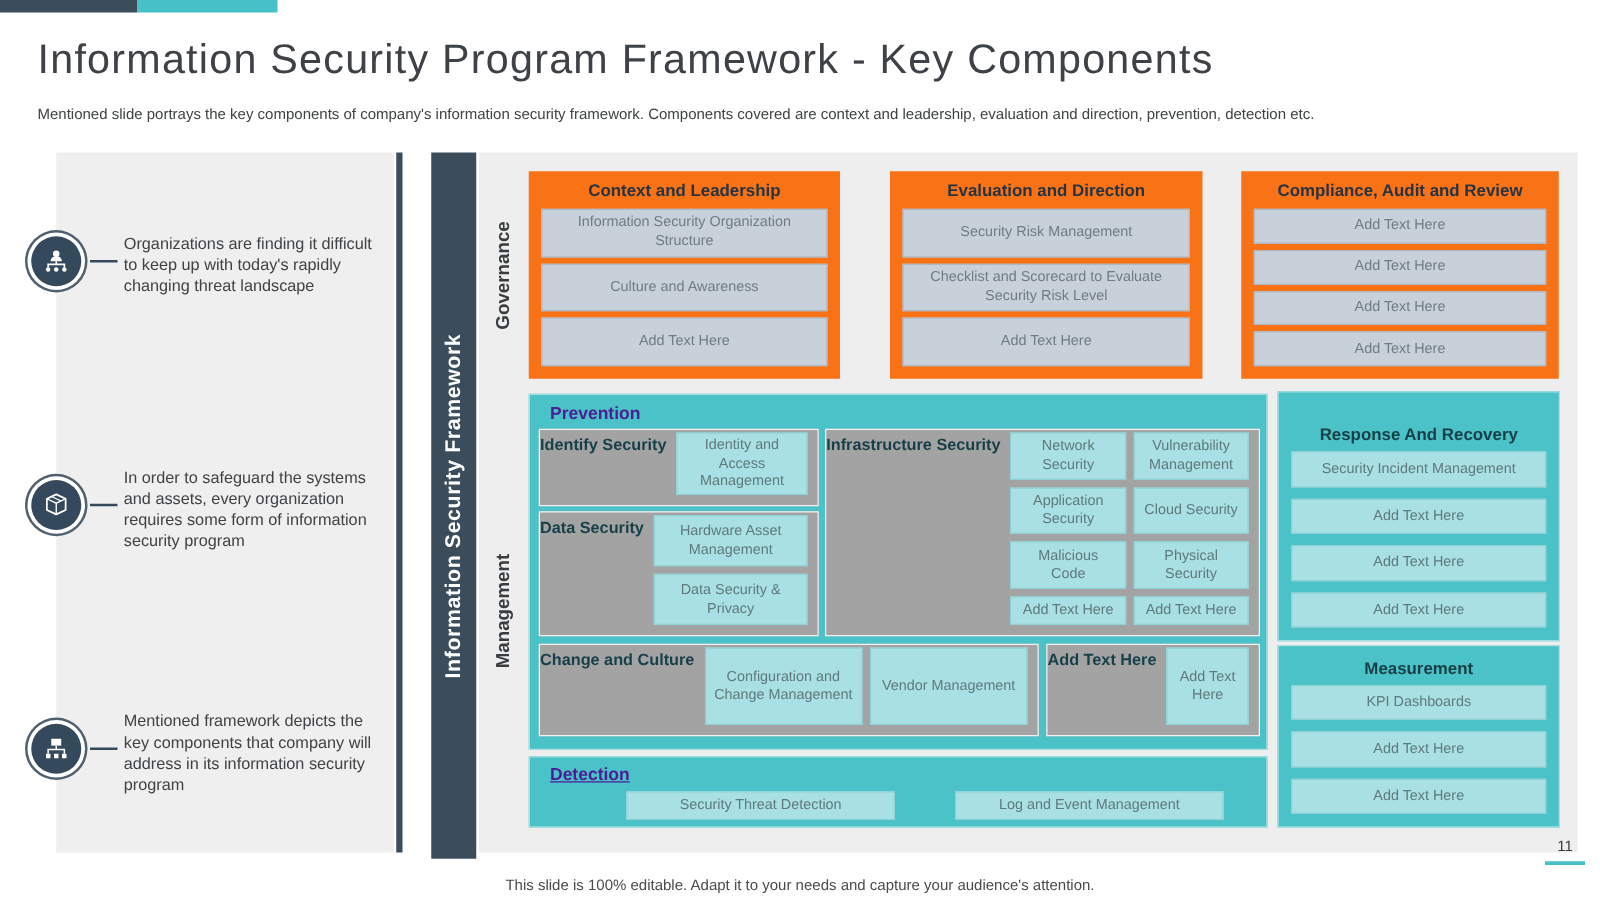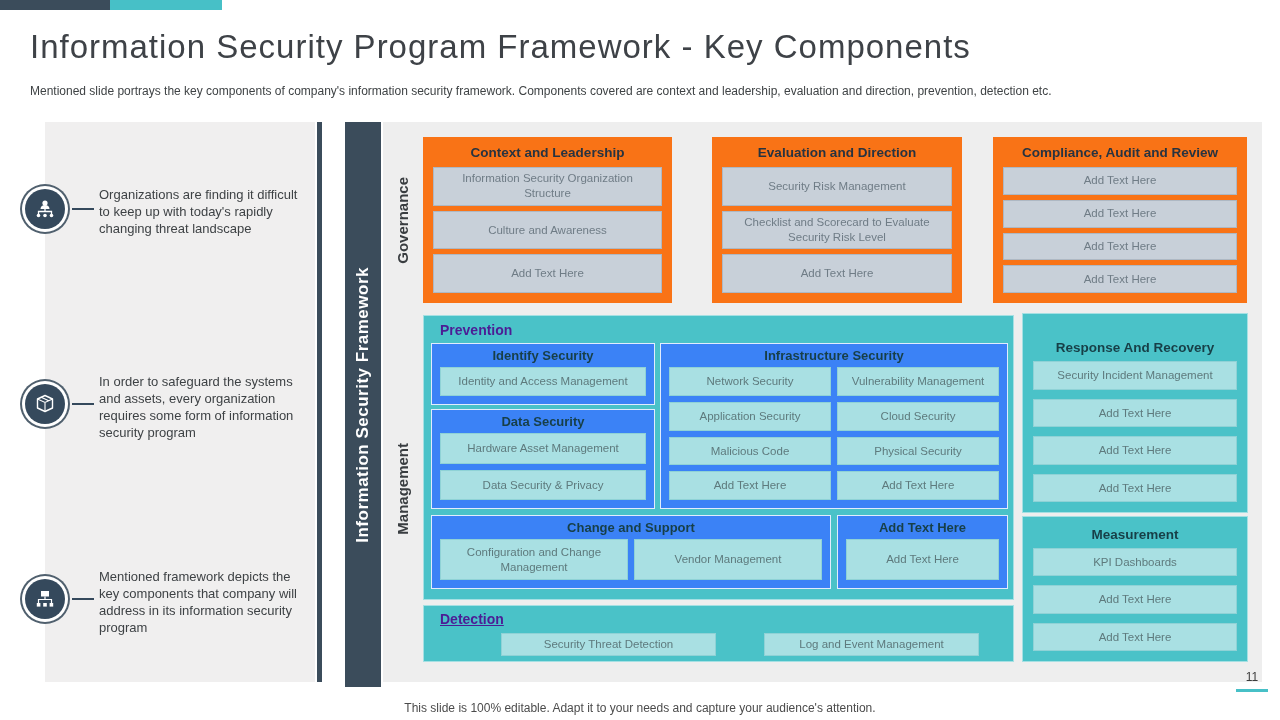--- a/index.html
+++ b/index.html
@@ -42,22 +42,22 @@
   
   .gov-col{background:#f97316;display:flex;flex-direction:column;padding:4px 10px 10px;box-sizing:border-box;}
   .gov-hdr{text-align:center;font-weight:bold;font-size:13.5px;color:#273340;padding:4px 0 2px;}
   .gov-item{background:#c8d0d9;border:1px solid #aeb8c3;flex:1;margin-top:5px;
     display:flex;align-items:center;justify-content:center;text-align:center;
     font-size:11.5px;color:#6f7c86;line-height:1.3;padding:2px 10px;}
 
   
   .teal-box{background:#4ac2c8;border:1px solid #a5e0e3;box-sizing:border-box;}
   .section-title{font-weight:bold;font-size:14px;color:#4c1d95;}
-  .teal-sub{background:#3b82f6;border:1px solid rgba(255,255,255,.85);
-    display:flex;flex-direction:column;box-sizing:border-box;}
+  .teal-sub{background:#a3a3a3;border:1px solid rgba(255,255,255,.85);
+    display:flex;flex-direction:row;box-sizing:border-box;}
   .teal-hdr{text-align:center;font-weight:bold;font-size:13px;color:#173f47;padding:4px 0 2px;}
   .teal-item{background:#a9e0e3;border:1px solid #8fd2d6;display:flex;align-items:center;
     justify-content:center;text-align:center;font-size:11.5px;color:#5e7a7d;
     line-height:1.25;padding:1px 6px;box-sizing:border-box;}
   .fillcol{display:flex;flex-direction:column;gap:6px;padding:2px 8px 8px;flex:1;}
   .fillcol .teal-item{flex:1;}
   .infra-grid{display:grid;grid-template-columns:1fr 1fr;gap:6px;padding:2px 8px 8px;flex:1;}
   .rowitems{display:flex;gap:6px;padding:2px 8px 8px;flex:1;}
   .rowitems .teal-item{flex:1;}
   .stack{display:flex;flex-direction:column;gap:9px;padding:4px 10px 10px;flex:1;}
@@ -176,21 +176,21 @@
         <div class="teal-item">Application Security</div>
         <div class="teal-item">Cloud Security</div>
         <div class="teal-item">Malicious Code</div>
         <div class="teal-item">Physical Security</div>
         <div class="teal-item">Add Text Here</div>
         <div class="teal-item">Add Text Here</div>
       </div>
     </div>
 
     <div class="abs teal-sub" style="left:7px;top:199px;width:400px;height:74px;">
-      <div class="teal-hdr">Change and Support</div>
+      <div class="teal-hdr">Change and Culture</div>
       <div class="rowitems">
         <div class="teal-item">Configuration and Change Management</div>
         <div class="teal-item">Vendor Management</div>
       </div>
     </div>
 
     <div class="abs teal-sub" style="left:413px;top:199px;width:171px;height:74px;">
       <div class="teal-hdr">Add Text Here</div>
       <div class="fillcol">
         <div class="teal-item">Add Text Here</div>

